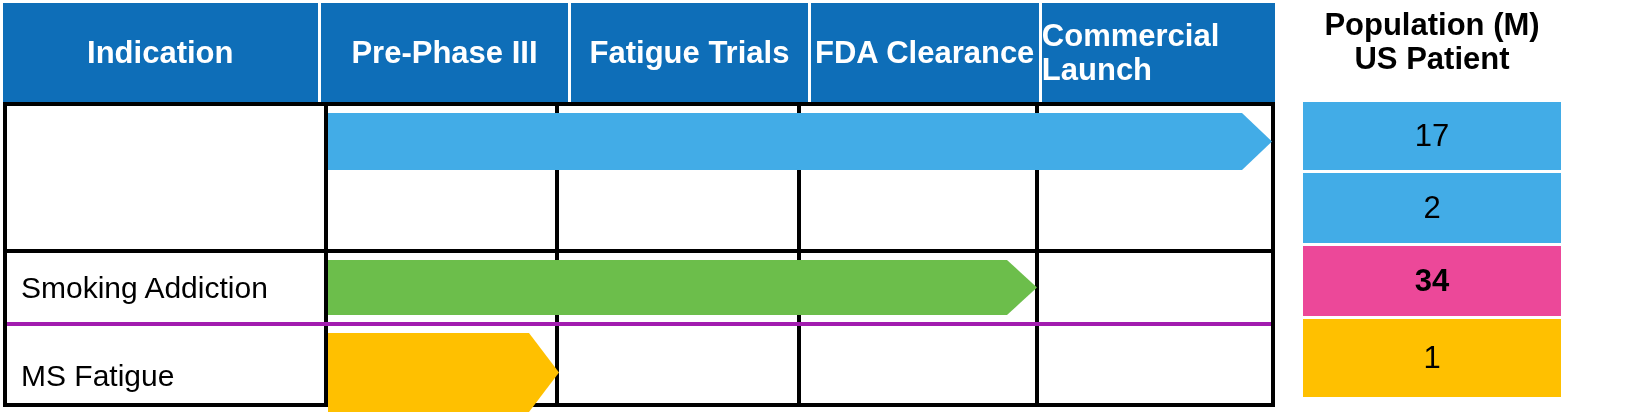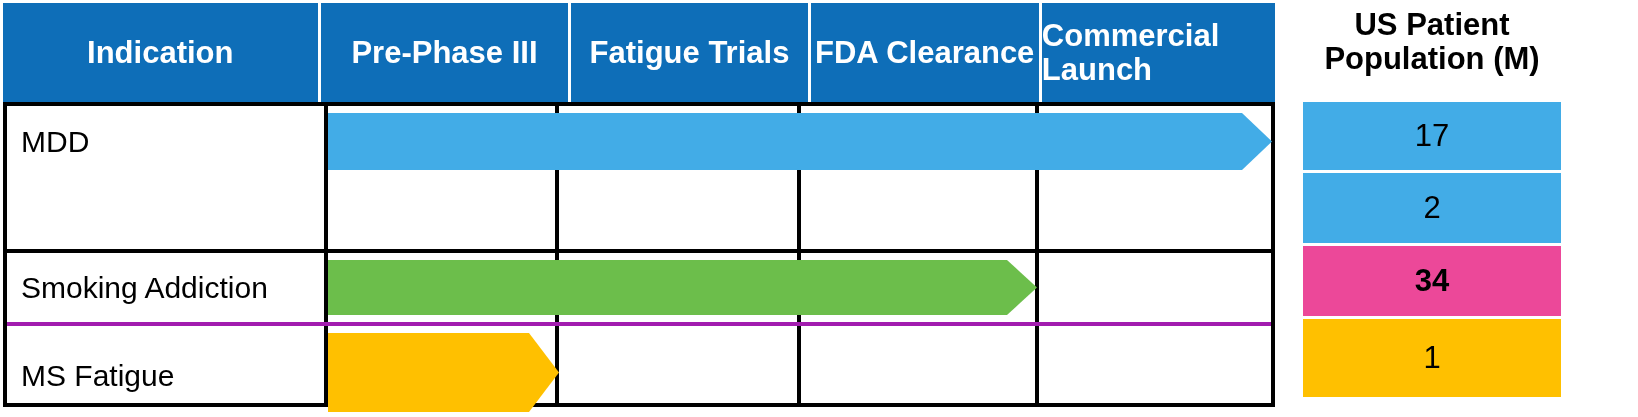--- a/index.html
+++ b/index.html
@@ -178,21 +178,20 @@
     </div>
 
     <div class="grid">
 
       <div class="vline v0"></div>
       <div class="vline v1"></div>
       <div class="vline v2"></div>
       <div class="vline v3"></div>
 
       <div class="row r0">
-        <div class="rowlabel">MDD</div>
         <div class="arrow" style="width:944px;">
           <svg viewBox="0 0 944 58" preserveAspectRatio="none">
             <polygon points="0,0 914,0 944,29 914,58 0,58" fill="#42ACE7"></polygon>
           </svg>
         </div>
       </div>
 
 
       <div class="row r2">
         <div class="rowlabel">Smoking Addiction</div>
@@ -211,22 +210,22 @@
           </svg>
         </div>
       </div>
 
     </div>
   </div>
 
   <div class="pop">
 
     <div class="pop-title">
+      <div>Population (M)</div>
       <div>US Patient</div>
-      <div>Population (M)</div>
     </div>
 
     <div class="pop-blocks">
       <div class="pop-block b0" style="background:#42ACE7;">17</div>
       <div class="pop-block b1" style="background:#42ACE7;">2</div>
       <div class="pop-block b2" style="background:#ec4899;font-weight:bold;">34</div>
       <div class="pop-block b3" style="background:#FFC000;">1</div>
     </div>
 
   </div>

